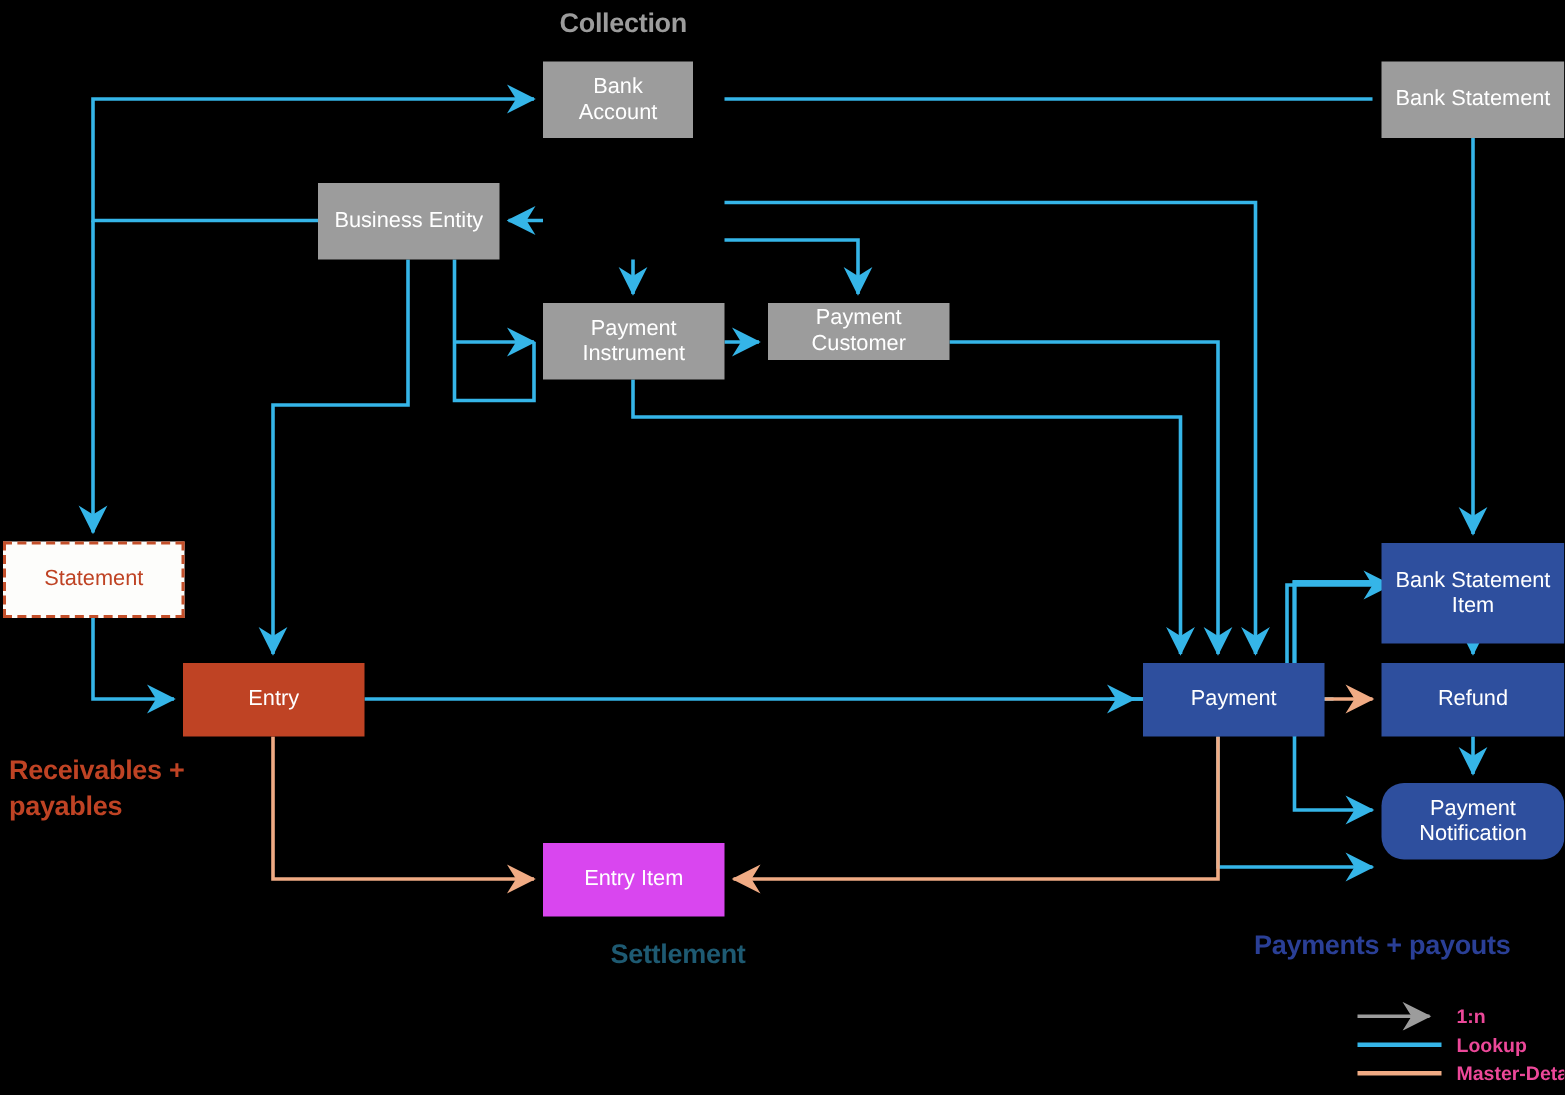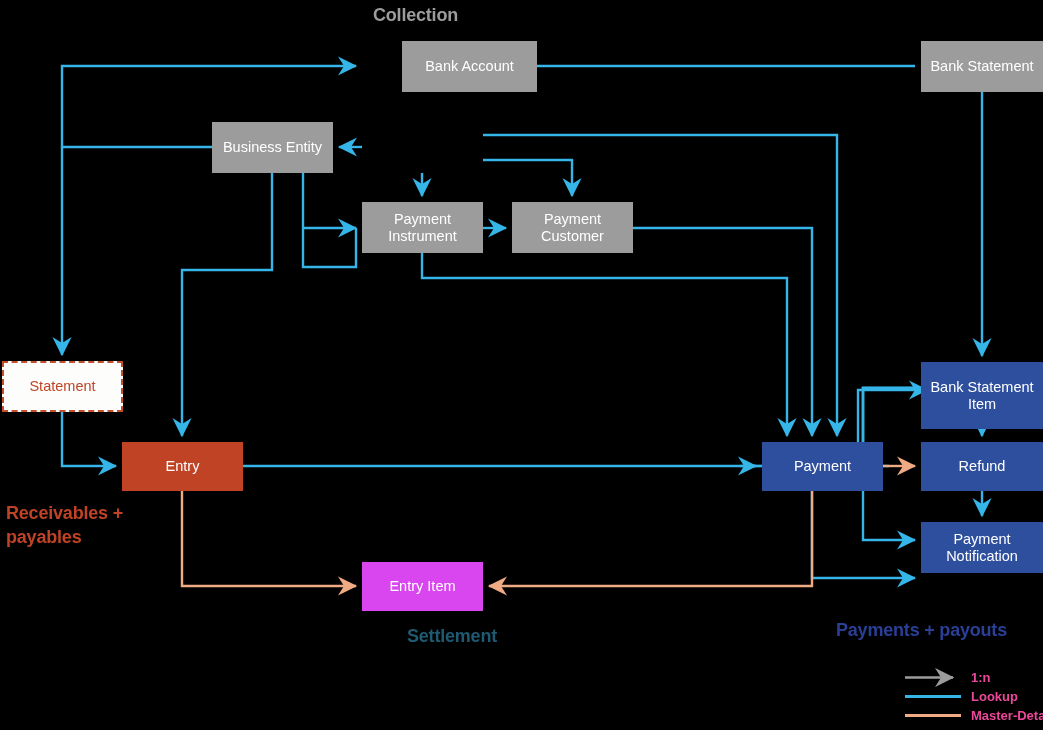--- a/index.html
+++ b/index.html
@@ -149,38 +149,38 @@
     <g stroke="#f0ab84" stroke-width="2.4" fill="none">
 
       <path d="M883,466 L915,466" marker-end="url(#ah-orange)"></path>
 
       <path d="M182,491 L182,586 L356,586" marker-end="url(#ah-orange)"></path>
 
       <path d="M812,491 L812,586 L489,586" marker-end="url(#ah-orange)"></path>
     </g>
   </svg>
 
-  <div class="node gray" style="left:362px; top:41px; width:135px; height:51px;margin-left:40px;">
+  <div class="node gray" style="left:362px; top:41px; width:100px; height:51px;">
     <span>Bank Account</span>
   </div>
 
   <div class="node gray" style="left:921px; top:41px; width:122px; height:51px;">
     <span>Bank Statement</span>
   </div>
 
   <div class="node gray" style="left:212px; top:122px; width:121px; height:51px;">
     <span>Business Entity</span>
   </div>
 
 
   <div class="node gray" style="left:362px; top:202px; width:121px; height:51px;">
     <span>Payment Instrument</span>
   </div>
 
-  <div class="node gray" style="left:512px; top:202px; width:121px; height:51px;">
+  <div class="node gray" style="left:512px; top:202px; width:121px; height:38px;align-items:flex-end;">
     <span>Payment Customer</span>
   </div>
 
   <div class="node ghost" style="left:2px; top:361px; width:121px; height:51px;">
     <span>Statement</span>
   </div>
 
   <div class="node blue" style="left:921px; top:362px; width:122px; height:67px;">
     <span>Bank Statement Item</span>
   </div>
@@ -190,21 +190,21 @@
   </div>
 
   <div class="node blue" style="left:762px; top:442px; width:121px; height:49px;">
     <span>Payment</span>
   </div>
 
   <div class="node blue" style="left:921px; top:442px; width:122px; height:49px;">
     <span>Refund</span>
   </div>
 
-  <div class="node blue" style="left:921px; top:522px; width:122px; height:51px;">
+  <div class="node blue" style="left:921px; top:522px; width:122px; height:51px;border-radius:15px;">
     <span>Payment Notification</span>
   </div>
 
   <div class="node teal" style="left:362px; top:562px; width:121px; height:49px;">
     <span>Entry Item</span>
   </div>
 
   <div class="grouplabel gl-collection" style="left:373px; top:5px;">Collection</div>
 
   <div class="grouplabel gl-settlement" style="left:366px; top:626px;margin-left:41px;">Settlement</div>

